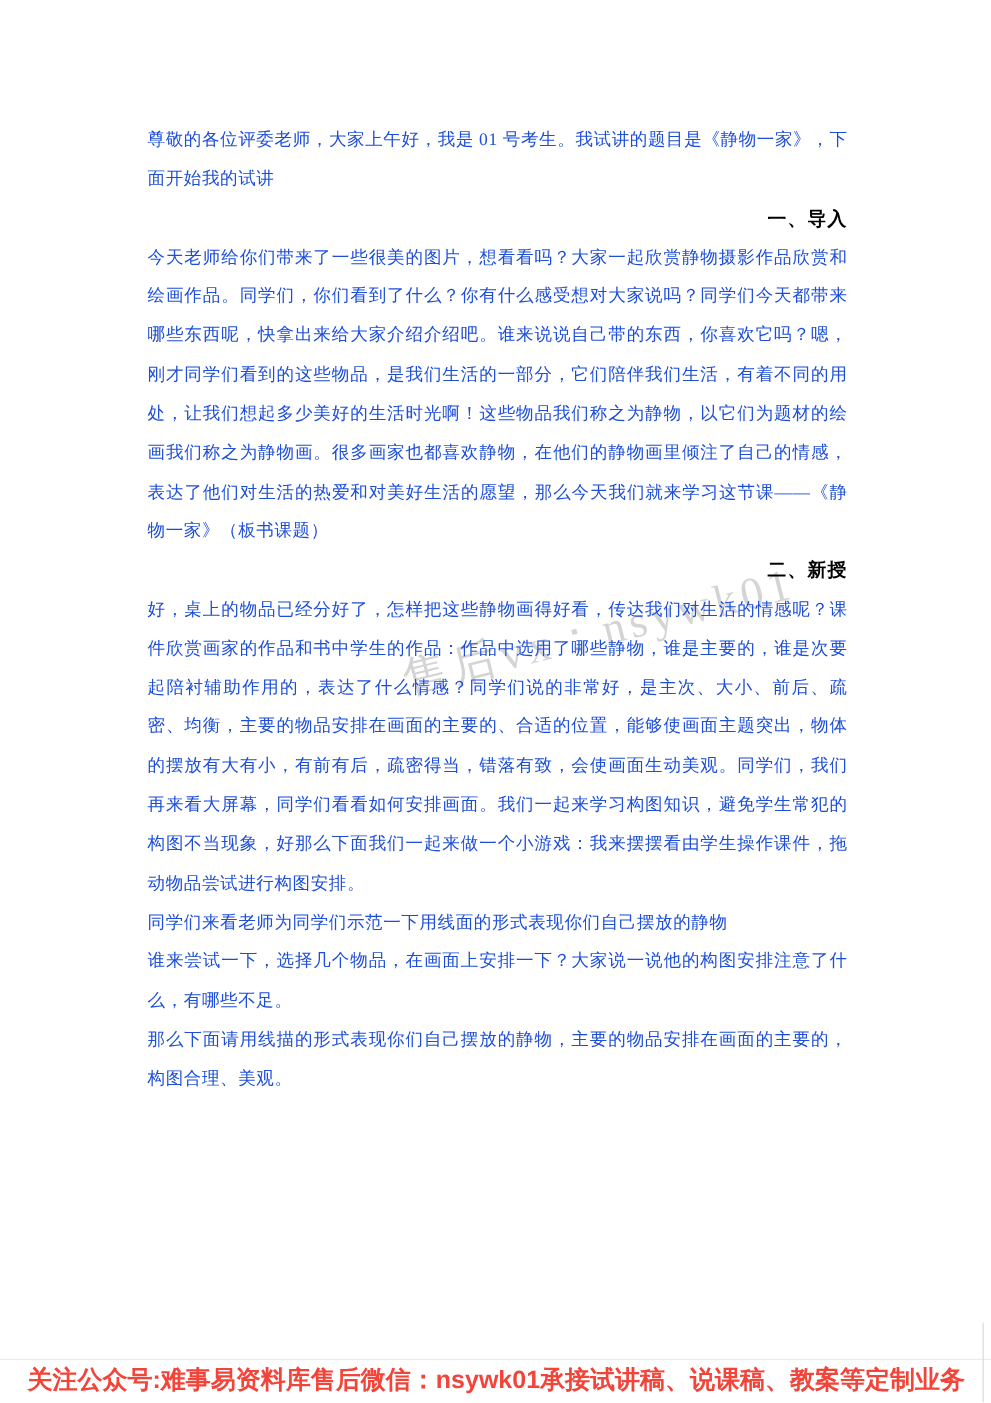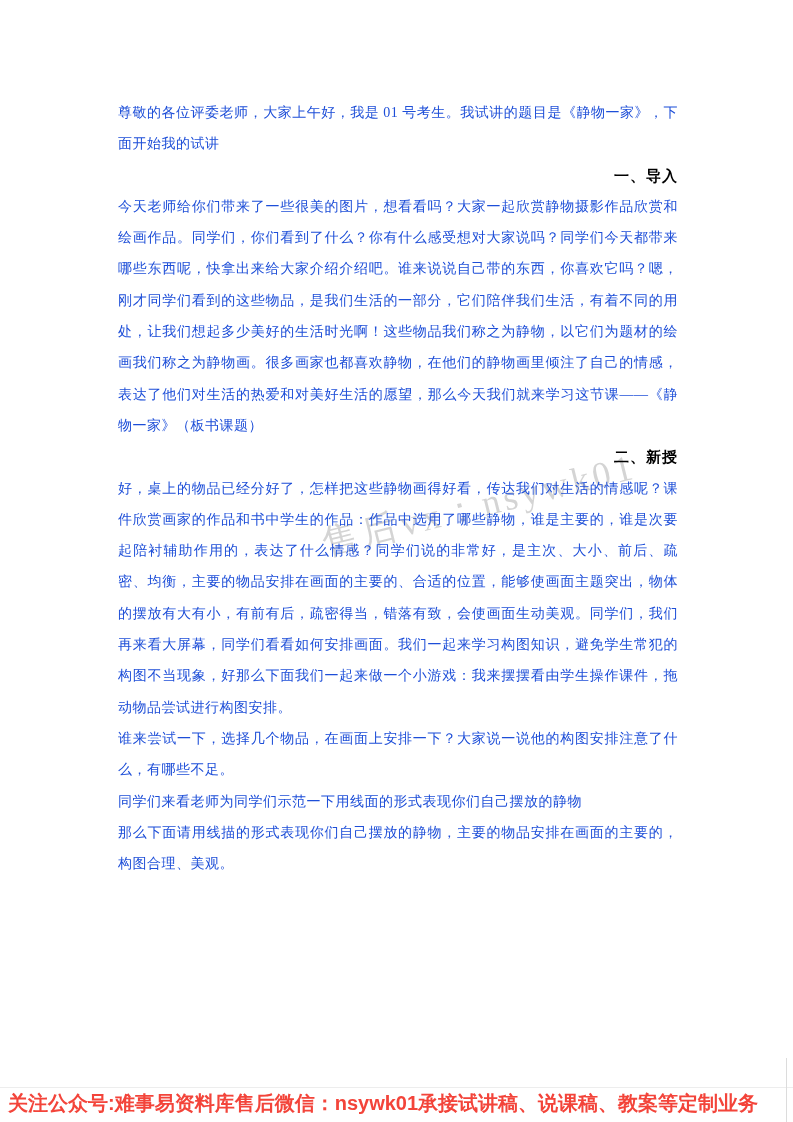--- a/index.html
+++ b/index.html
@@ -67,21 +67,21 @@
     width: 1px;
     height: 64px;
     background: #dcdcdc;
   }
   .promo-footer {
     position: absolute;
     left: 8px;
     top: 1090px;
     width: 778px;
     display: flex;
-    justify-content: flex-start;
+    justify-content: center;
     align-items: baseline;
     font-family: "Liberation Sans", "DejaVu Sans", sans-serif;
     font-weight: bold;
     font-size: 20px;
     color: #f3443a;
     white-space: nowrap;
   }
 </style>
 </head>
 <body>
@@ -89,22 +89,22 @@
 <div class="page">
 
   <div class="watermark">售后vx：nsywk01</div>
 
   <div class="content">
     <p class="para">尊敬的各位评委老师，大家上午好，我是 01 号考生。我试讲的题目是《静物一家》，下面开始我的试讲</p>
     <h2 class="heading">一、导入</h2>
     <p class="para">今天老师给你们带来了一些很美的图片，想看看吗？大家一起欣赏静物摄影作品欣赏和绘画作品。同学们，你们看到了什么？你有什么感受想对大家说吗？同学们今天都带来哪些东西呢，快拿出来给大家介绍介绍吧。谁来说说自己带的东西，你喜欢它吗？嗯，刚才同学们看到的这些物品，是我们生活的一部分，它们陪伴我们生活，有着不同的用处，让我们想起多少美好的生活时光啊！这些物品我们称之为静物，以它们为题材的绘画我们称之为静物画。很多画家也都喜欢静物，在他们的静物画里倾注了自己的情感，表达了他们对生活的热爱和对美好生活的愿望，那么今天我们就来学习这节课——《静物一家》（板书课题）</p>
     <h2 class="heading">二、新授</h2>
     <p class="para">好，桌上的物品已经分好了，怎样把这些静物画得好看，传达我们对生活的情感呢？课件欣赏画家的作品和书中学生的作品：作品中选用了哪些静物，谁是主要的，谁是次要起陪衬辅助作用的，表达了什么情感？同学们说的非常好，是主次、大小、前后、疏密、均衡，主要的物品安排在画面的主要的、合适的位置，能够使画面主题突出，物体的摆放有大有小，有前有后，疏密得当，错落有致，会使画面生动美观。同学们，我们再来看大屏幕，同学们看看如何安排画面。我们一起来学习构图知识，避免学生常犯的构图不当现象，好那么下面我们一起来做一个小游戏：我来摆摆看由学生操作课件，拖动物品尝试进行构图安排。</p>
+    <p class="para">同学们来看老师为同学们示范一下用线面的形式表现你们自己摆放的静物</p>
     <p class="para">谁来尝试一下，选择几个物品，在画面上安排一下？大家说一说他的构图安排注意了什么，有哪些不足。</p>
-    <p class="para">同学们来看老师为同学们示范一下用线面的形式表现你们自己摆放的静物</p>
     <p class="para">那么下面请用线描的形式表现你们自己摆放的静物，主要的物品安排在画面的主要的，构图合理、美观。</p>
   </div>
 
   <div class="footer-divider"></div>
   <div class="page-edge-line"></div>
 
   <div class="promo-footer">
     <span>关注公众号:难事易资料库</span>
     <span>售后微信：nsywk01</span>
     <span>承接试讲稿、说课稿、教案等定制业务</span>

